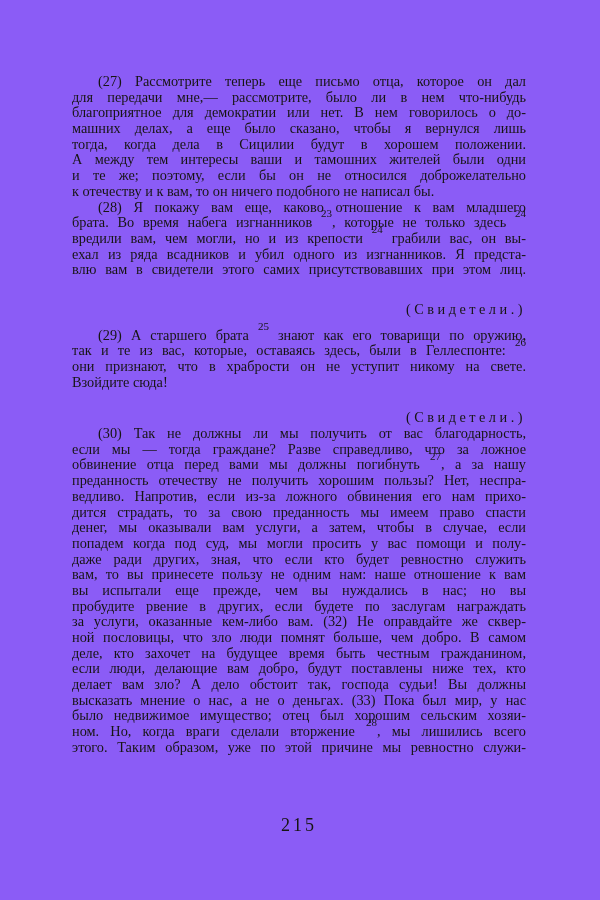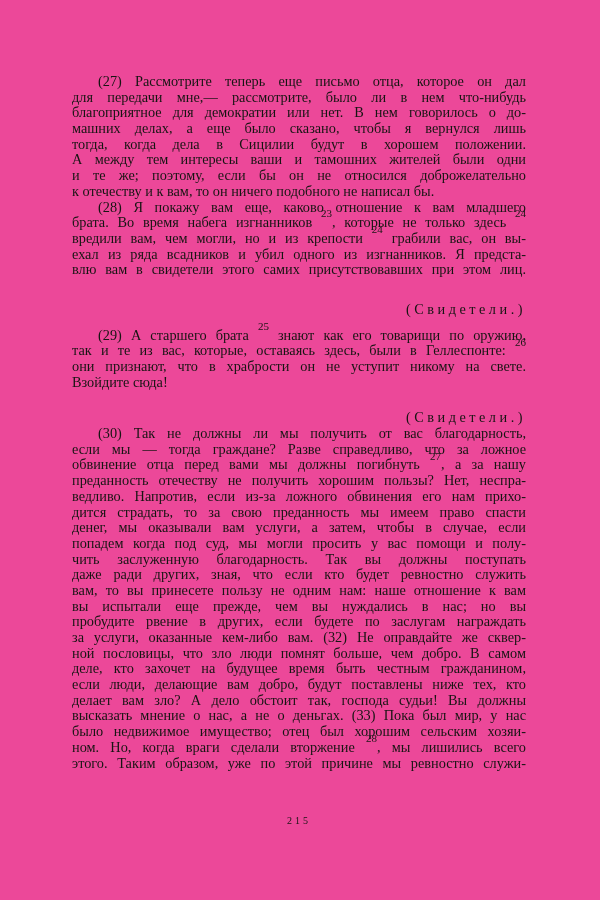--- a/index.html
+++ b/index.html
@@ -1,20 +1,20 @@
 <!DOCTYPE html>
 <html><head>
 <meta charset="utf-8">
 <style>
   html, body { margin: 0; padding: 0; }
   .page {
     position: relative;
     width: 600px;
     height: 900px;
-    background: #ec4899;
+    background: #8b5cf6;
     color: #171513;
     font-family: "Liberation Serif", "DejaVu Serif", serif;
     overflow: hidden;
   }
   .text-block {
     position: absolute;
     left: 72px;
     top: 74px;
     width: 454px;
     font-size: 14.3px;
@@ -45,21 +45,21 @@
   .m-w1 { margin-top: 24px; }
   .m-p29 { margin-top: 10px; }
   .m-w2 { margin-top: 20px; }
   .m-p30 { }
   .page-number {
     position: absolute;
     left: 72px;
     top: 815px;
     width: 454px;
     text-align: center;
-    font-size: 10px;
+    font-size: 18px;
     letter-spacing: 3px;
   }
 </style>
 </head>
 <body>
 
 <div class="page">
   <div class="text-block">
 
     <div>
@@ -94,21 +94,20 @@
 
     <div class="m-p30">
       <div class="ln f">(30) Так не должны ли мы получить от вас благодарность,</div>
       <div class="ln">если мы — тогда граждане? Разве справедливо, что за ложное</div>
       <div class="ln"><span>обвинение отца перед вами мы должны погибнуть </span><sup>27</sup><span>, а за нашу</span></div>
       <div class="ln">преданность отечеству не получить хорошим пользы? Нет, неспра-</div>
       <div class="ln">ведливо. Напротив, если из-за ложного обвинения его нам прихо-</div>
       <div class="ln">дится страдать, то за свою преданность мы имеем право спасти</div>
       <div class="ln">денег, мы оказывали вам услуги, а затем, чтобы в случае, если</div>
       <div class="ln">попадем когда под суд, мы могли просить у вас помощи и полу-</div>
-      <div class="ln">чить заслуженную благодарность. Так вы должны поступать</div>
       <div class="ln">даже ради других, зная, что если кто будет ревностно служить</div>
       <div class="ln">вам, то вы принесете пользу не одним нам: наше отношение к вам</div>
       <div class="ln">вы испытали еще прежде, чем вы нуждались в нас; но вы</div>
       <div class="ln">пробудите рвение в других, если будете по заслугам награждать</div>
       <div class="ln">за услуги, оказанные кем-либо вам. (32) Не оправдайте же сквер-</div>
       <div class="ln">ной пословицы, что зло люди помнят больше, чем добро. В самом</div>
       <div class="ln">деле, кто захочет на будущее время быть честным гражданином,</div>
       <div class="ln">если люди, делающие вам добро, будут поставлены ниже тех, кто</div>
       <div class="ln">делает вам зло? А дело обстоит так, господа судьи! Вы должны</div>
       <div class="ln">высказать мнение о нас, а не о деньгах. (33) Пока был мир, у нас</div>

